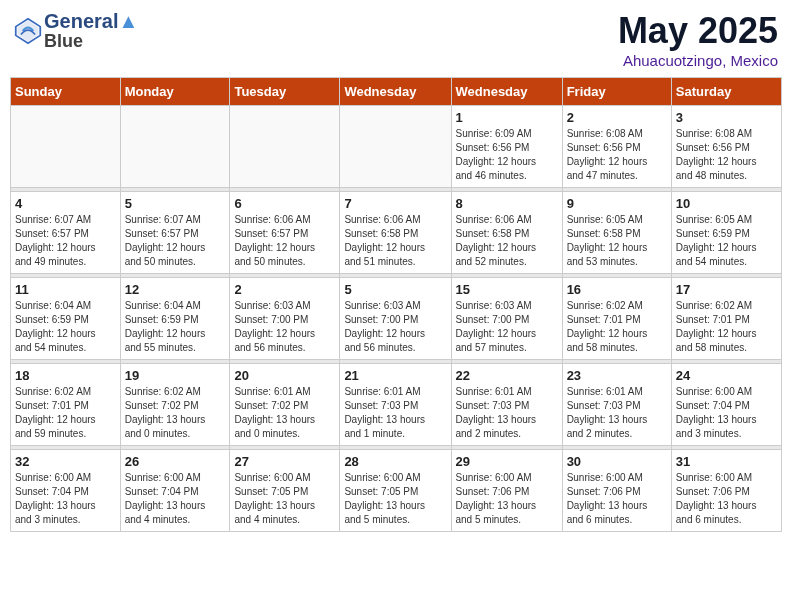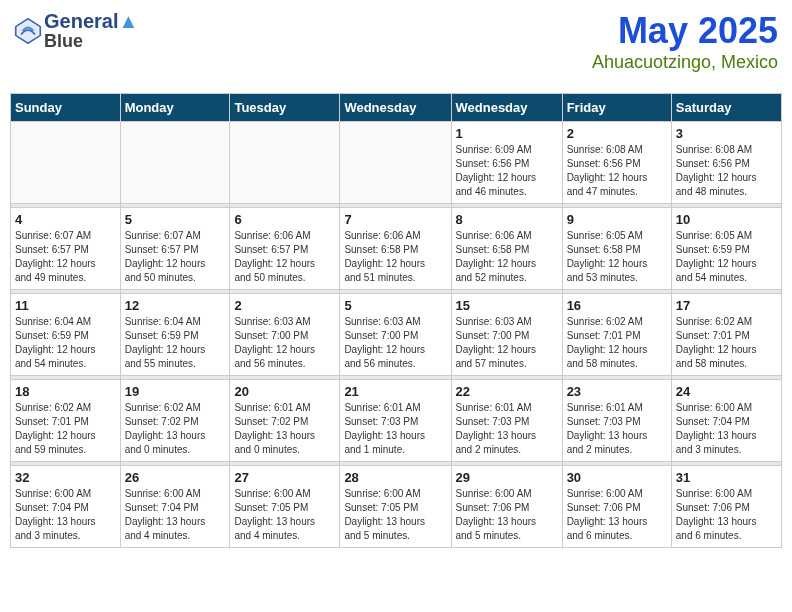--- a/index.html
+++ b/index.html
@@ -7,51 +7,51 @@
       font-family: Arial, sans-serif;
       background: #fff;
       width: 792px;
       min-height: 612px;
       padding: 10px;
     }
     .header {
       display: flex;
       justify-content: space-between;
       align-items: flex-start;
-      margin-bottom: 20px;
+      margin-bottom: 8px;
       padding: 0 4px;
     }
     .logo {
       display: flex;
       align-items: center;
     }
     .logo-icon {
       width: 28px;
       height: 28px;
       margin-right: 2px;
     }
     .title-block {
       text-align: right;
     }
     .month-title {
       font-size: 36px;
       font-weight: bold;
-      color: #1d4ed8;
+      color: #0f172a;
     }
     .location {
-      font-size: 18px;
-      color: #4d7c0f;
+      font-size: 15px;
+      color: #4c1d95;
     }
     .calendar {
       width: 100%;
       border-collapse: collapse;
       border: 1px solid #ccc;
     }
     .calendar th {
-      background: #0c4a6e;
+      background: #c2410c;
       color: #fff;
       font-size: 13px;
       font-weight: bold;
       padding: 6px 4px;
       text-align: left;
       border: 1px solid #ccc;
     }
     .calendar td {
       vertical-align: top;
       border: 1px solid #ccc;

